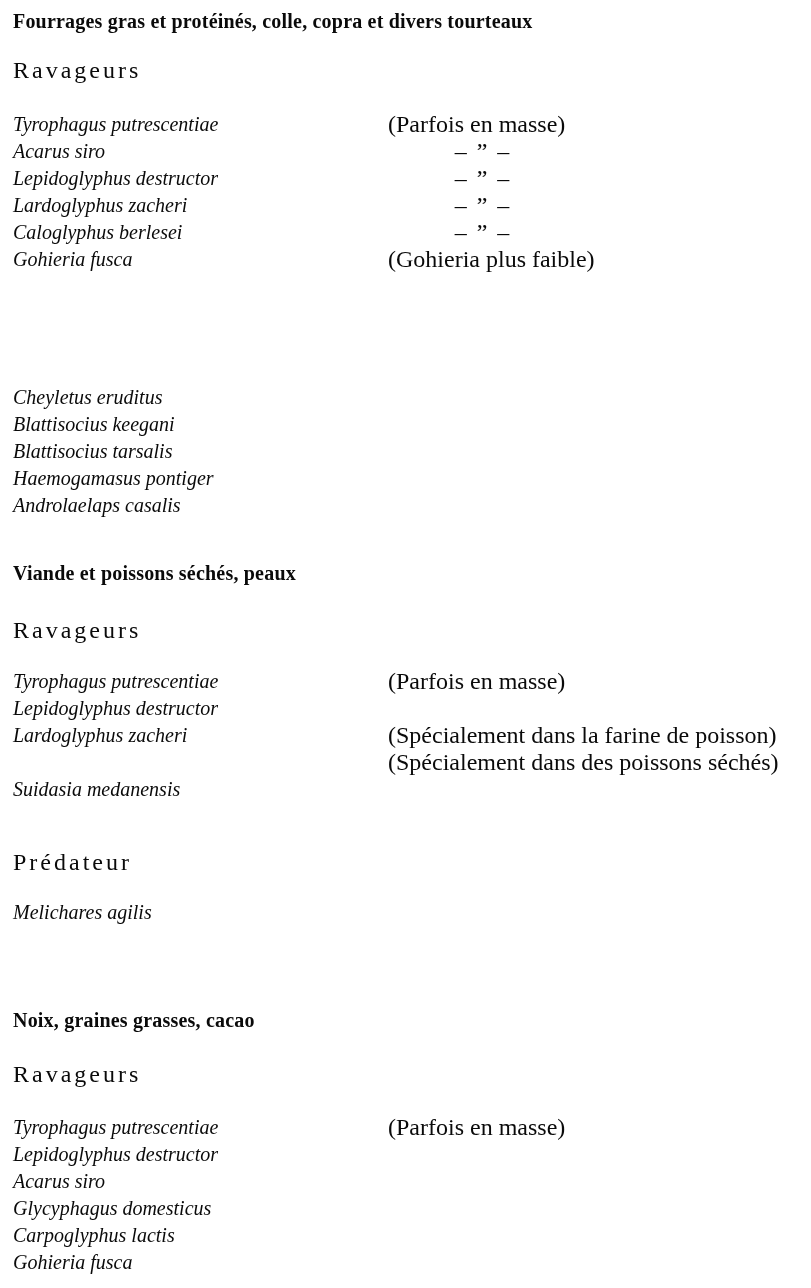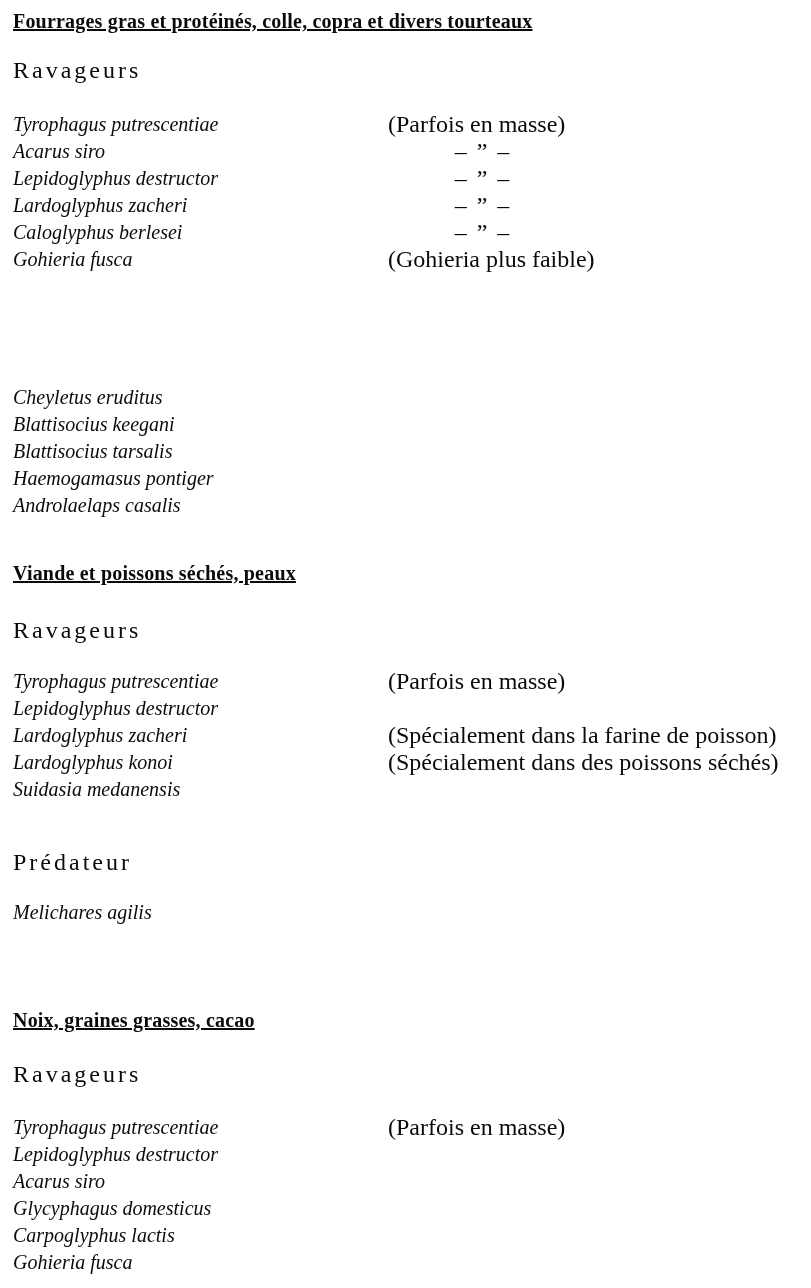--- a/index.html
+++ b/index.html
@@ -17,21 +17,20 @@
     overflow: hidden;
   }
   .abs { position: absolute; left: 13px; right: 0; }
   .heading {
     font-size: 20px;
     font-weight: bold;
     line-height: 27px;
     letter-spacing: 0.2px;
     margin: 0;
     white-space: nowrap;
-    text-decoration: underline;
   }
   .group-label {
     font-size: 24px;
     font-weight: normal;
     letter-spacing: 3px;
     line-height: 27px;
     white-space: nowrap;
   }
   .rows { line-height: 27px; }
   .row { position: relative; height: 27px; white-space: nowrap; }
@@ -121,21 +120,20 @@
       <span class="note">(Parfois en masse)</span>
     </div>
     <div class="row">
       <span class="species">Lepidoglyphus destructor</span>
     </div>
     <div class="row">
       <span class="species">Lardoglyphus zacheri</span>
       <span class="note">(Spécialement dans la farine de poisson)</span>
     </div>
     <div class="row">
-      <span class="species">Lardoglyphus konoi</span>
       <span class="note">(Spécialement dans des poissons séchés)</span>
     </div>
     <div class="row">
       <span class="species">Suidasia medanensis</span>
     </div>
   </div>
 
   <div class="group-label abs" style="top:849px">Prédateur</div>
 
   <div class="rows abs" style="top:899px">

